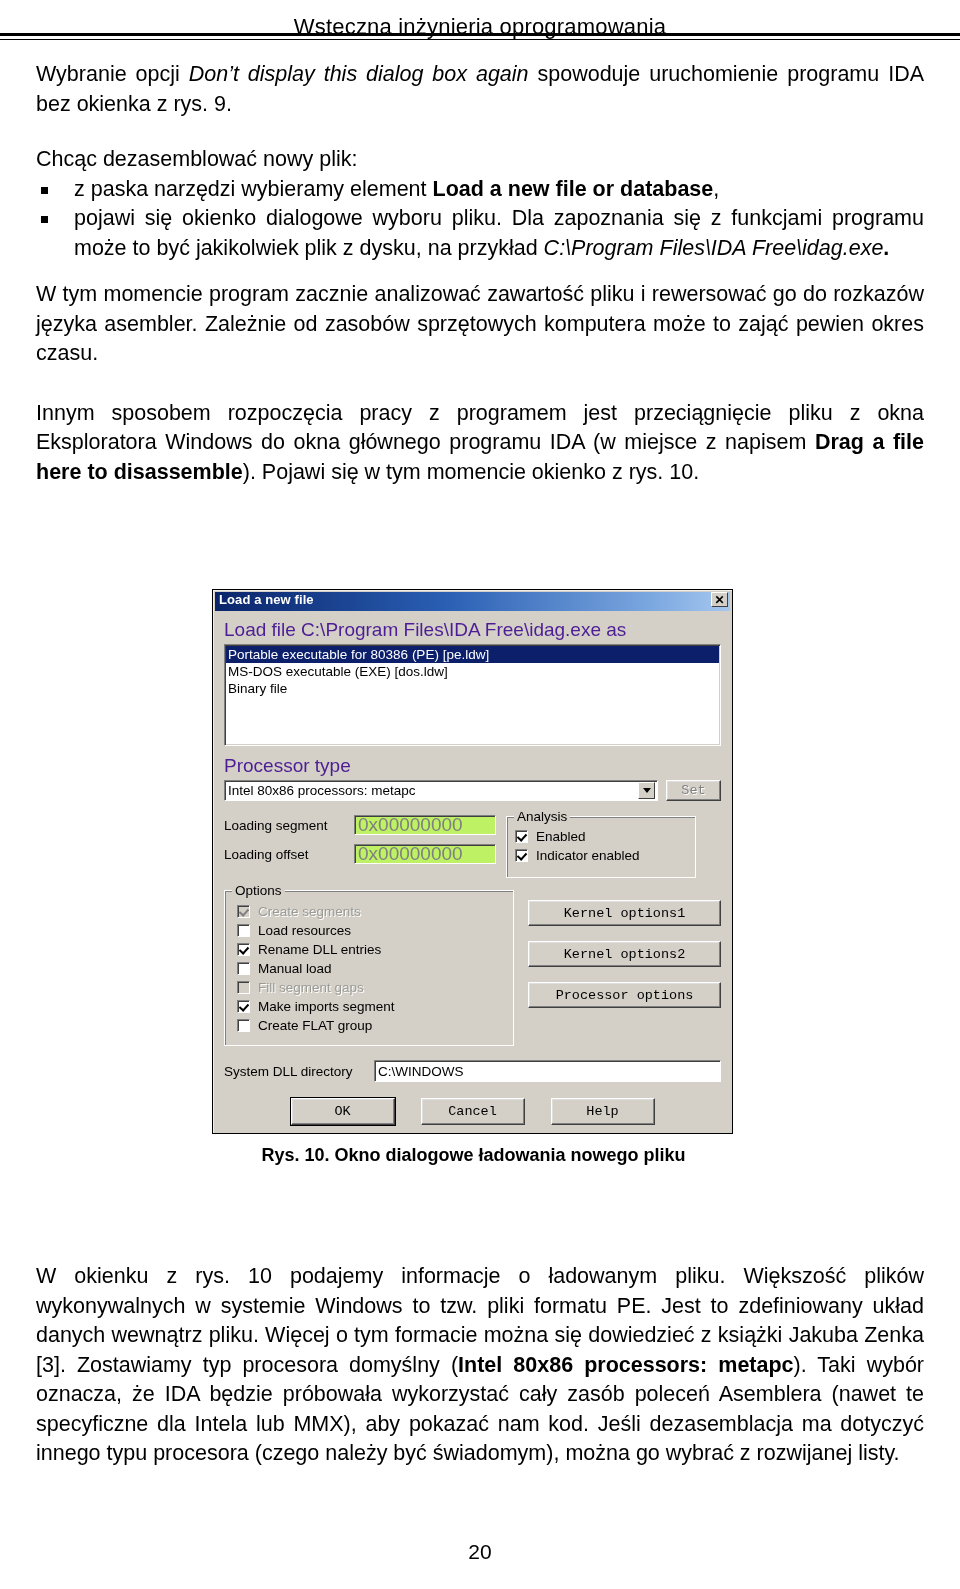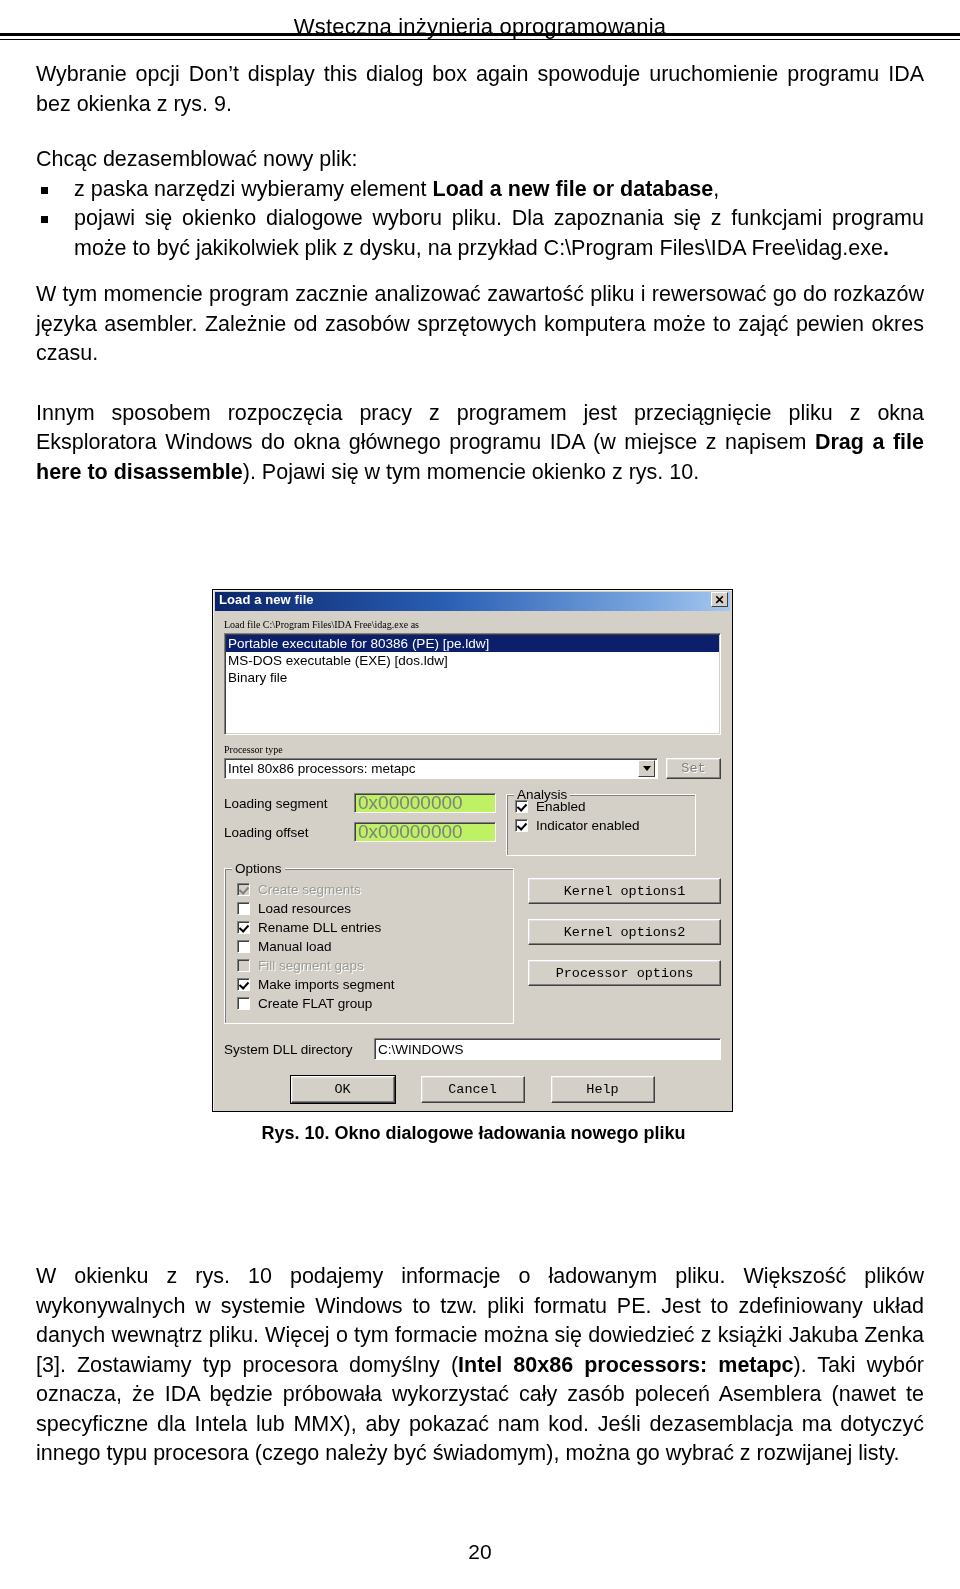--- a/index.html
+++ b/index.html
@@ -54,21 +54,21 @@
     font-size: 21.5px;
     line-height: 29.5px;
     text-align: justify;
     text-justify: inter-word;
     hyphens: manual;
   }
   .gap-sm { height: 17px; }
   .gap-md { height: 26px; }
   .gap-lg { height: 30px; }
 
-  .it { }
+  .it { font-style: italic; }
   .bd { font-weight: bold; }
 
   ul.bullets {
     list-style: none;
     margin: 0;
     padding: 0;
   }
   ul.bullets > li {
     position: relative;
     padding-left: 38px;
@@ -134,24 +134,23 @@
     font-weight: bold;
     color: #000;
     line-height: 1;
     box-sizing: border-box;
   }
   .dlg-body {
     padding: 8px 11px 0 11px;
   }
 
   .lbl {
-    font-size: 10px;
-    color: #000000;
+    font-size: 19px;
+    color: #4c1d95;
     white-space: nowrap;
-    font-family: Liberation Serif, serif;
   }
 
   .listbox {
     margin-top: 3px;
     height: 102px;
     background: #ffffff;
     border: 1px solid;
     border-color: #808080 #ffffff #ffffff #808080;
     box-shadow: inset 1px 1px 0 #404040, inset -1px -1px 0 #d4d0c8;
     box-sizing: border-box;
@@ -258,21 +257,21 @@
     display: flex;
     align-items: center;
     padding-left: 3px;
     box-sizing: border-box;
   }
 
   .groupbox {
     border: 1px solid #ffffff;
     box-shadow: inset 1px 1px 0 #808080, 0 0 0 0 transparent;
     position: relative;
-    padding: 4px 8px 8px 8px;
+    padding: 12px 8px 8px 8px;
     box-sizing: border-box;
   }
   .groupbox > .gb-title {
     position: absolute;
     top: -8px;
     left: 7px;
     background: #d4d0c8;
     padding: 0 3px;
     font-size: 13.5px;
     color: #000;

